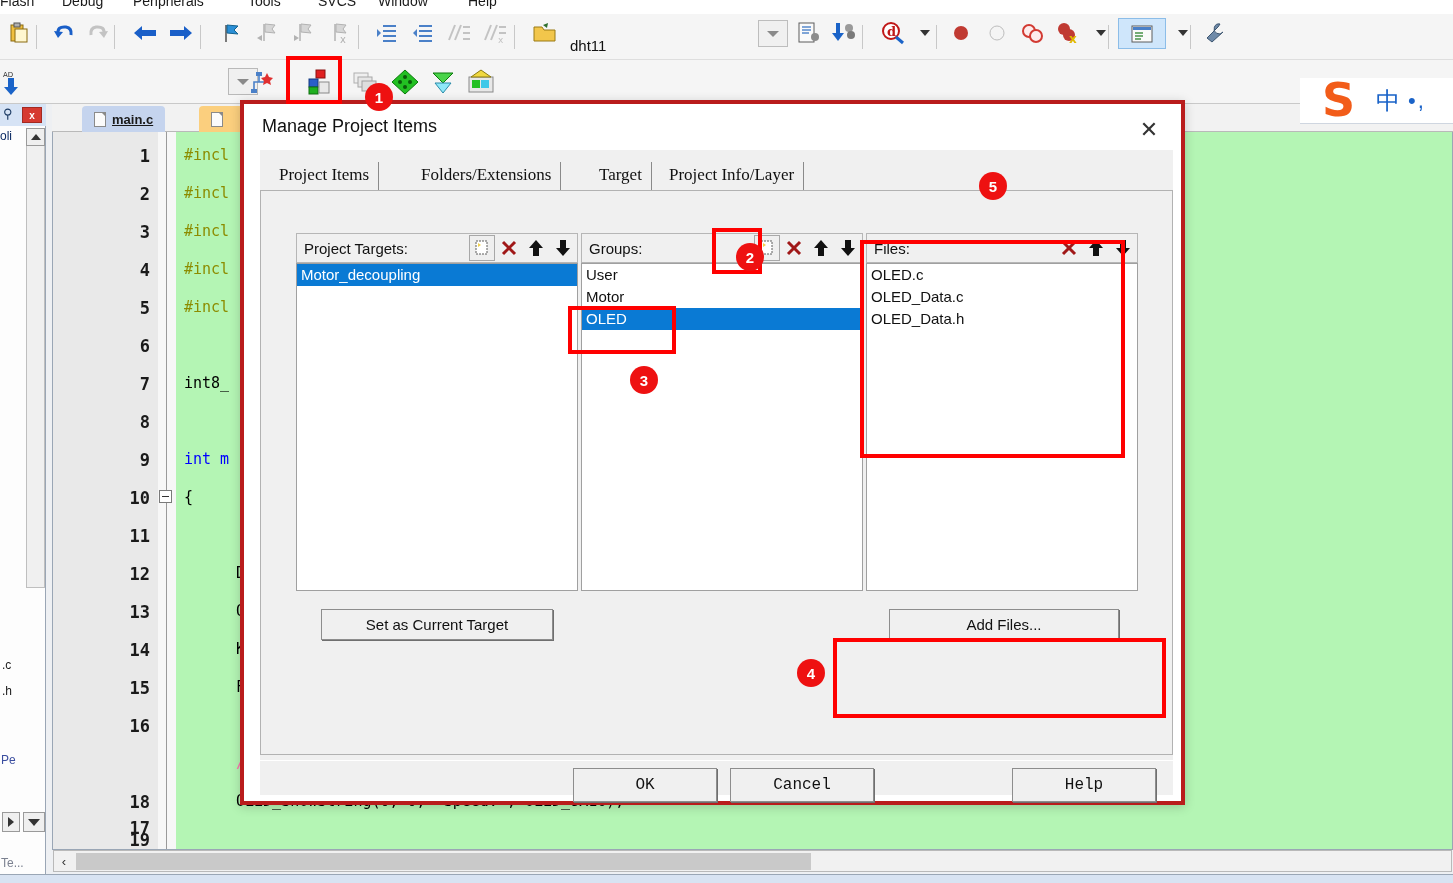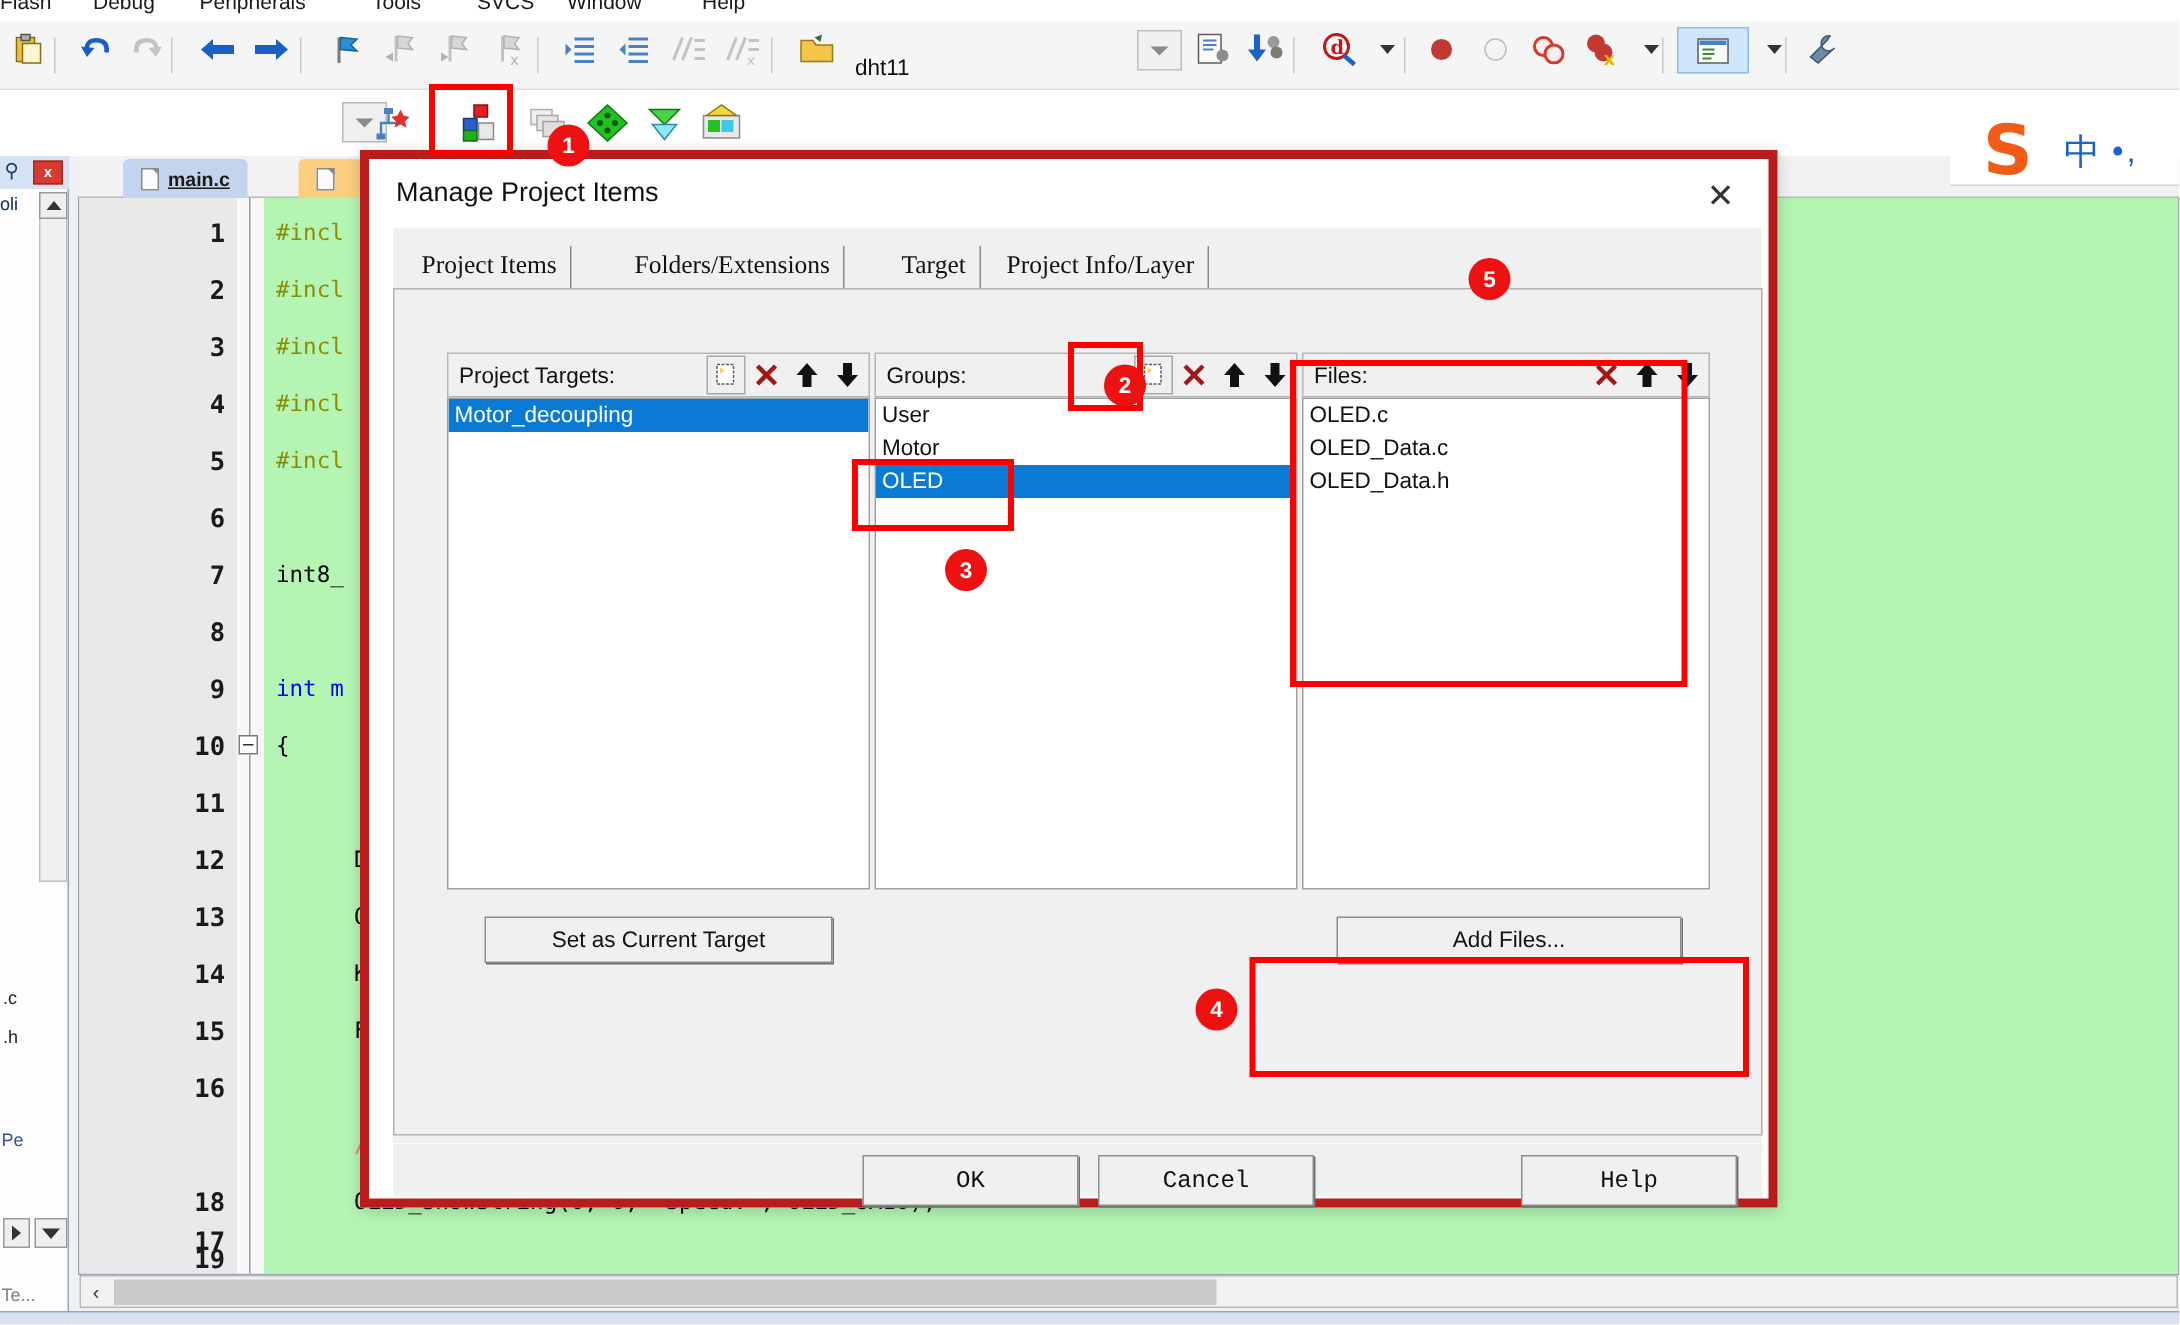--- a/index.html
+++ b/index.html
@@ -206,21 +206,21 @@
     width: 46px; height: 42px; color: #f25c19;
     font-size: 46px; font-weight: bold; line-height: 40px;
     font-family: "DejaVu Sans", sans-serif;
   }
   .ime-zh { font-size: 24px; color: #1a63c8; }
   .ime-dot { font-size: 22px; color: #1a63c8; letter-spacing: 2px; }
 
   
   .dialog {
     position: absolute; left: 240px; top: 100px; width: 945px; height: 705px;
-    background: #ffffff; border: 6px solid #b91c1c;
+    background: #ffffff; border: 4px solid #b91c1c;
     box-shadow: 0 2px 10px rgba(0,0,0,0.18);
   }
   .dlg-title {
     position: absolute; left: 18px; top: 12px; font-size: 18px; color: #111;
   }
   .dlg-close {
     position: absolute; right: 10px; top: 8px; width: 44px; height: 34px;
     display: flex; align-items: center; justify-content: center;
     font-size: 22px; color: #333; font-family: "DejaVu Sans", sans-serif;
   }
@@ -504,20 +504,30 @@
       <span style="width:0;height:0;border-left:5px solid transparent;border-right:5px solid transparent;border-top:6px solid #333;display:block;"></span>
     </div>
     <div class="tb-sep" style="left:1190px;"></div>
     <div class="tbicon" style="left:1200px;">
       <svg width="24" height="24" viewBox="0 0 24 24">
         <path d="M17 3 a5 5 0 1 0 3 8 L9 21 L4 17 L15 6 Z" fill="#6f8aa8" stroke="#3c5570"></path>
       </svg>
     </div>
   </div>
 
+  <div class="toolbar2">
+    <div class="tbicon" style="left:0px; top:22px;">
+      <svg width="24" height="26" viewBox="0 0 24 26">
+        <text x="0" y="8" font-size="7" fill="#333" font-family="DejaVu Sans">AD</text>
+        <path d="M5 9 L5 18 L1 18 L8 26 L15 18 L11 18 L11 9 Z" fill="#1a63c8"></path>
+      </svg>
+    </div>
+    <div class="tb-sep" style="left:36px; top:72px;"></div>
+    <span class="projname" style="left:50px; top:72px; font-size:16px;">Motor_decoupling</span>
+  </div>
   <div class="combo">
     <span class="chev"></span>
   </div>
   <div class="tbicon" style="left:248px; top:82px;">
     <svg width="26" height="24" viewBox="0 0 26 24">
       <g stroke="#4a80c8" stroke-width="1.6" fill="none">
         <path d="M4 20 L4 12 L14 12"></path>
           <path d="M9 12 L9 5"></path>
       </g>
       <rect x="1" y="19" width="6" height="4" fill="#4a80c8"></rect>

